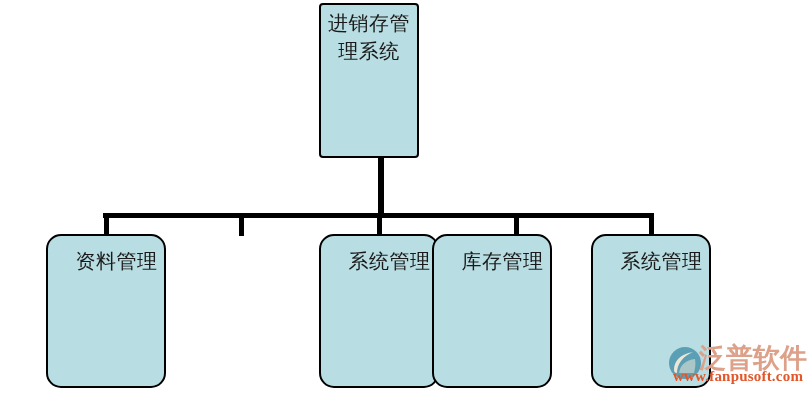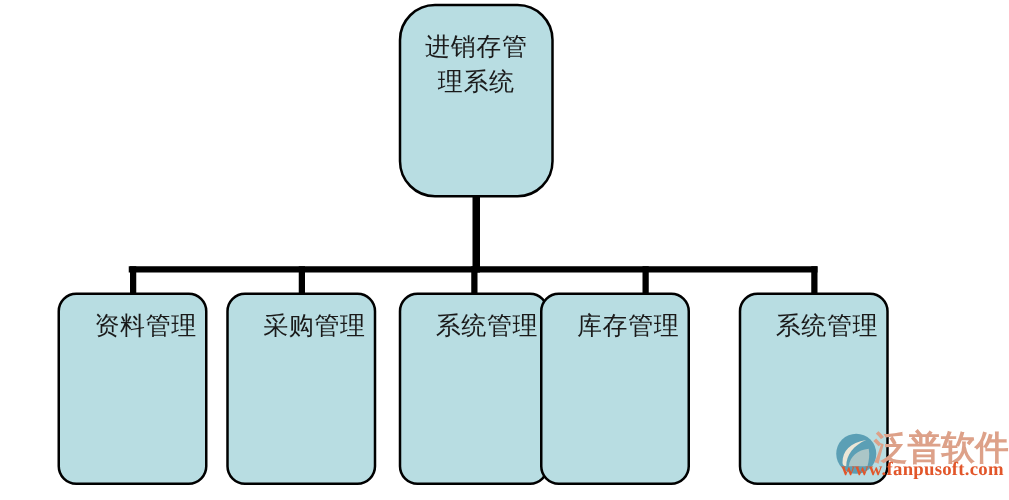--- a/index.html
+++ b/index.html
@@ -37,24 +37,24 @@
     line-height: 28px;
     letter-spacing: 0.5px;
     text-align: center;
     white-space: pre-line;
     user-select: none;
   }
 
   #root-node {
     left: 319px;
     top: 3px;
-    width: 124px;
+    width: 100px;
     height: 155px;
-    border-radius: 29px;
-    padding-top: 19px;
+    border-radius: 4px;
+    padding-top: 4px;
   }
   #root-node .node-label {
     width: 92px;
   }
 
   .child-node {
     top: 234px;
     width: 120px;
     height: 154px;
     padding-top: 11px;
@@ -146,23 +146,20 @@
   <div class="connector drop-line" style="left:649px;"></div>
 
   <div class="node" id="root-node">
     <div class="node-label">进销存管
 理系统</div>
   </div>
 
   <div class="node child-node" style="left:46px;">
     <div class="node-label">资料管理</div>
   </div>
-  <div class="node child-node" style="left:181px;">
-    <div class="node-label">采购管理</div>
-  </div>
   <div class="node child-node" style="left:319px;">
     <div class="node-label">系统管理</div>
   </div>
   <div class="node child-node" style="left:432px;">
     <div class="node-label">库存管理</div>
   </div>
   <div class="node child-node" style="left:591px;">
     <div class="node-label">系统管理</div>
   </div>
 

